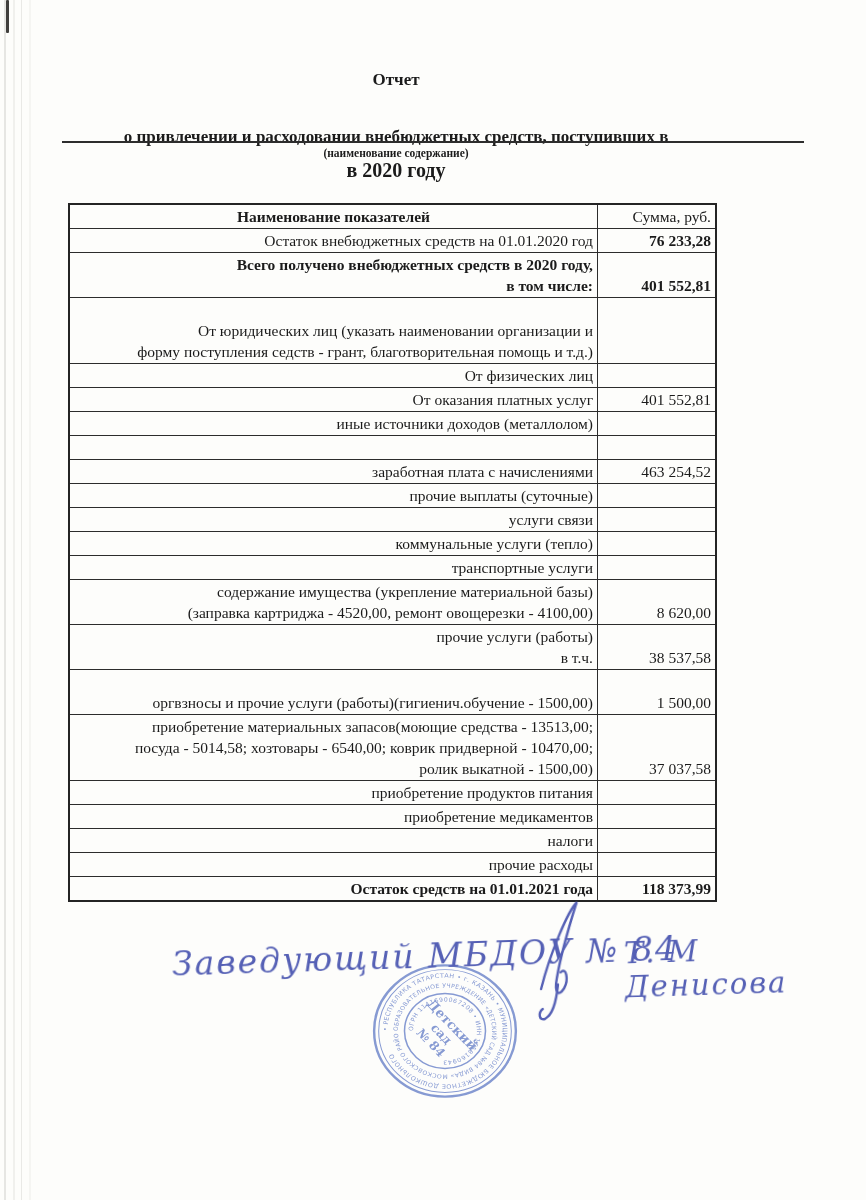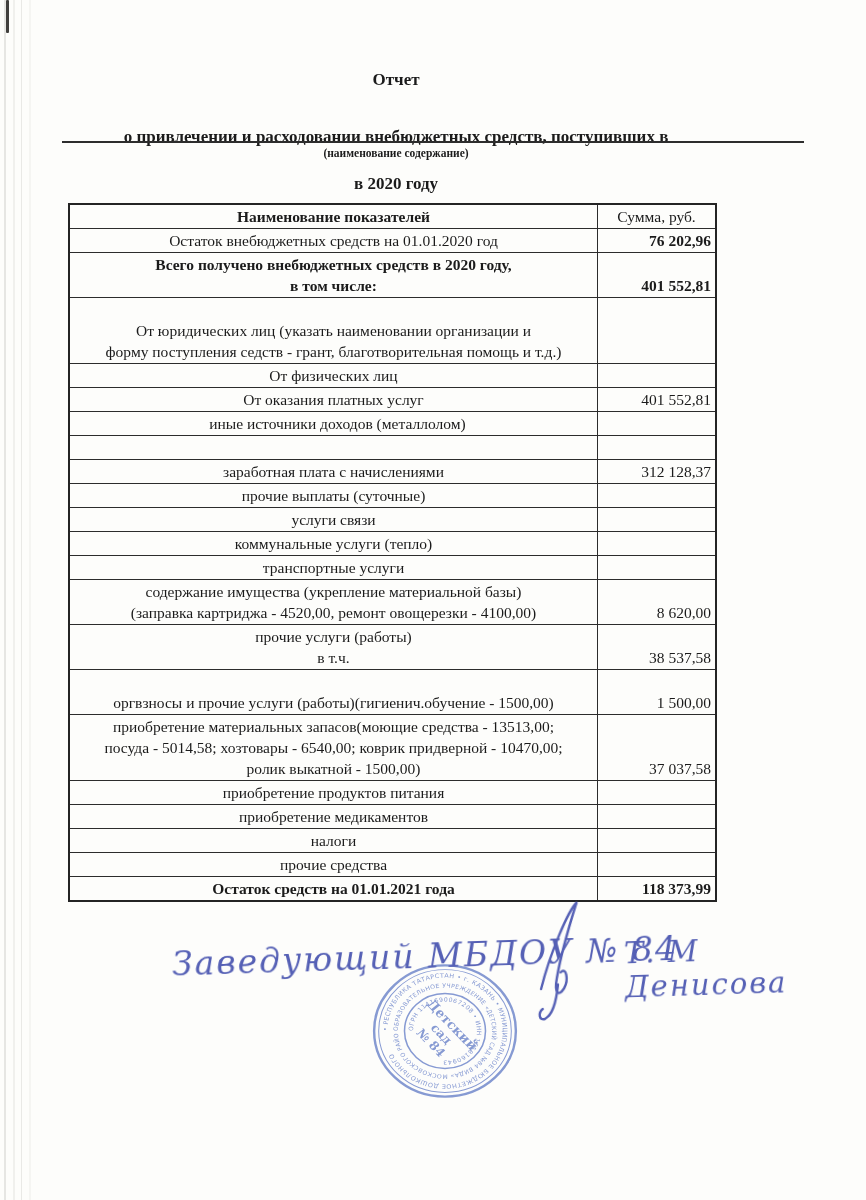--- a/index.html
+++ b/index.html
@@ -23,37 +23,37 @@
                  background:#403f3d; border-radius:1px; }
 
   
   .hdr { position:absolute; left:0; width:792px; text-align:center; font-weight:bold; }
   .hdr-title    { top:70px;  font-size:17px; }
   .hdr-subtitle { top:95px;  font-size:17px;margin-top:32px; }
   .hdr-inst     { top:119px; font-size:17px; }
   .hdr-rule { position:absolute; top:141px; left:62px; width:742px; height:2px;
               background:#2d2d2d; }
   .hdr-caption  { top:147px; font-size:11.5px; }
-  .hdr-period   { top:174px; font-size:17px; }
+  .hdr-period   { top:159px; font-size:20px; }
 
   
   table.report {
     position:absolute; left:68px; top:203px; width:649px;
     border-collapse:collapse;
     font-size:15.5px; line-height:21px;
     border:2.2px solid #242424;
   }
   table.report th, table.report td {
     border:1.6px solid #2c2c2c;
     padding:1px 4px;
     height:21px;
   }
   th.col-name { width:519px; text-align:center; font-weight:bold; vertical-align:middle; }
-  th.col-sum  { text-align:center; font-weight:normal; vertical-align:middle; }
-  td.lbl { white-space:pre-line; vertical-align:bottom; text-align:center; }
+  th.col-sum  { text-align:right; font-weight:normal; vertical-align:middle; }
+  td.lbl { white-space:pre-line; vertical-align:bottom; text-align:right; }
   td.val { text-align:right; padding-right:5px; vertical-align:bottom; white-space:nowrap; }
   .b { font-weight:bold; }
 
   
   .signature {
     position:absolute; left:165px; top:916px; width:690px; height:140px;
     transform:rotate(-1.8deg);
     color:#5560b5;
     font-family:"DejaVu Serif", serif;
     font-style:italic;
@@ -92,21 +92,21 @@
   <table class="report">
     <thead>
       <tr>
         <th class="col-name">Наименование показателей</th>
         <th class="col-sum">Сумма, руб.</th>
       </tr>
     </thead>
     <tbody id="report-body">
         <tr>
           <td class="lbl">Остаток внебюджетных средств на 01.01.2020 год</td>
-          <td class="val b">76 202,96</td>
+          <td class="val b">76 233,28</td>
         </tr>
         <tr>
           <td class="lbl b">Всего получено внебюджетных средств в 2020 году,
 в том числе:</td>
           <td class="val b">401 552,81</td>
         </tr>
         <tr>
           <td class="lbl">
 От юридических лиц (указать наименовании организации и
 форму поступления седств - грант, благотворительная помощь и т.д.)</td>
@@ -123,21 +123,21 @@
         <tr>
           <td class="lbl">&nbsp;&nbsp;иные источники доходов (металлолом)</td>
           <td class="val"></td>
         </tr>
         <tr>
           <td class="lbl"></td>
           <td class="val"></td>
         </tr>
         <tr>
           <td class="lbl">заработная плата с начислениями</td>
-          <td class="val">312 128,37</td>
+          <td class="val">463 254,52</td>
         </tr>
         <tr>
           <td class="lbl">прочие выплаты (суточные)</td>
           <td class="val"></td>
         </tr>
         <tr>
           <td class="lbl">услуги связи</td>
           <td class="val"></td>
         </tr>
         <tr>
@@ -175,21 +175,21 @@
         </tr>
         <tr>
           <td class="lbl">приобретение медикаментов</td>
           <td class="val"></td>
         </tr>
         <tr>
           <td class="lbl">налоги</td>
           <td class="val"></td>
         </tr>
         <tr>
-          <td class="lbl">прочие средства</td>
+          <td class="lbl">прочие расходы</td>
           <td class="val"></td>
         </tr>
         <tr>
           <td class="lbl b">Остаток средств на 01.01.2021 года</td>
           <td class="val b">118 373,99</td>
         </tr>
       </tbody>
   </table>
 
   <div class="signature">

